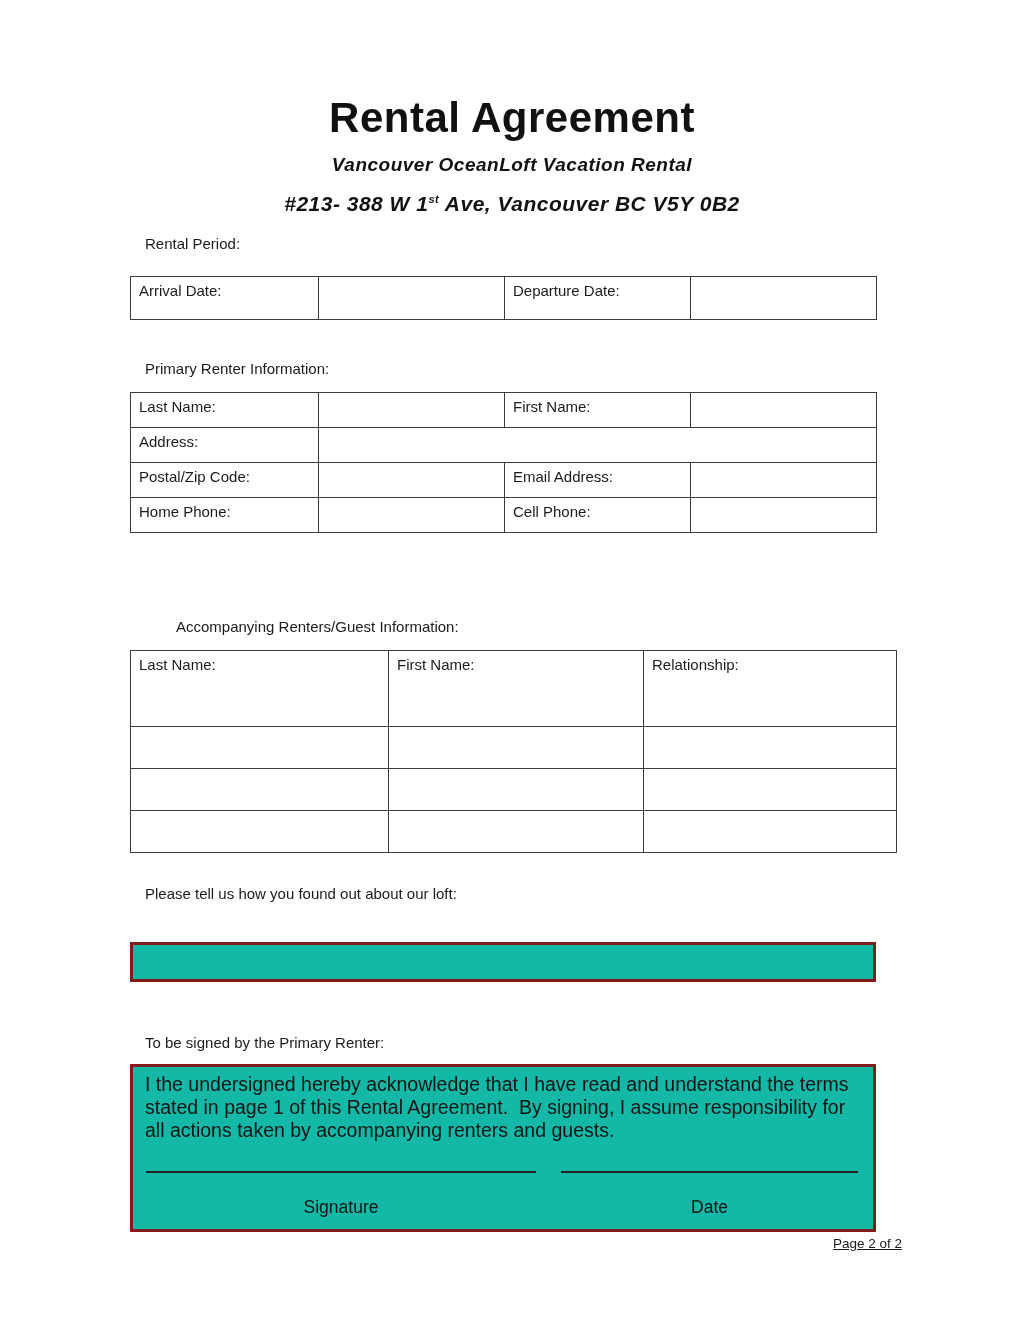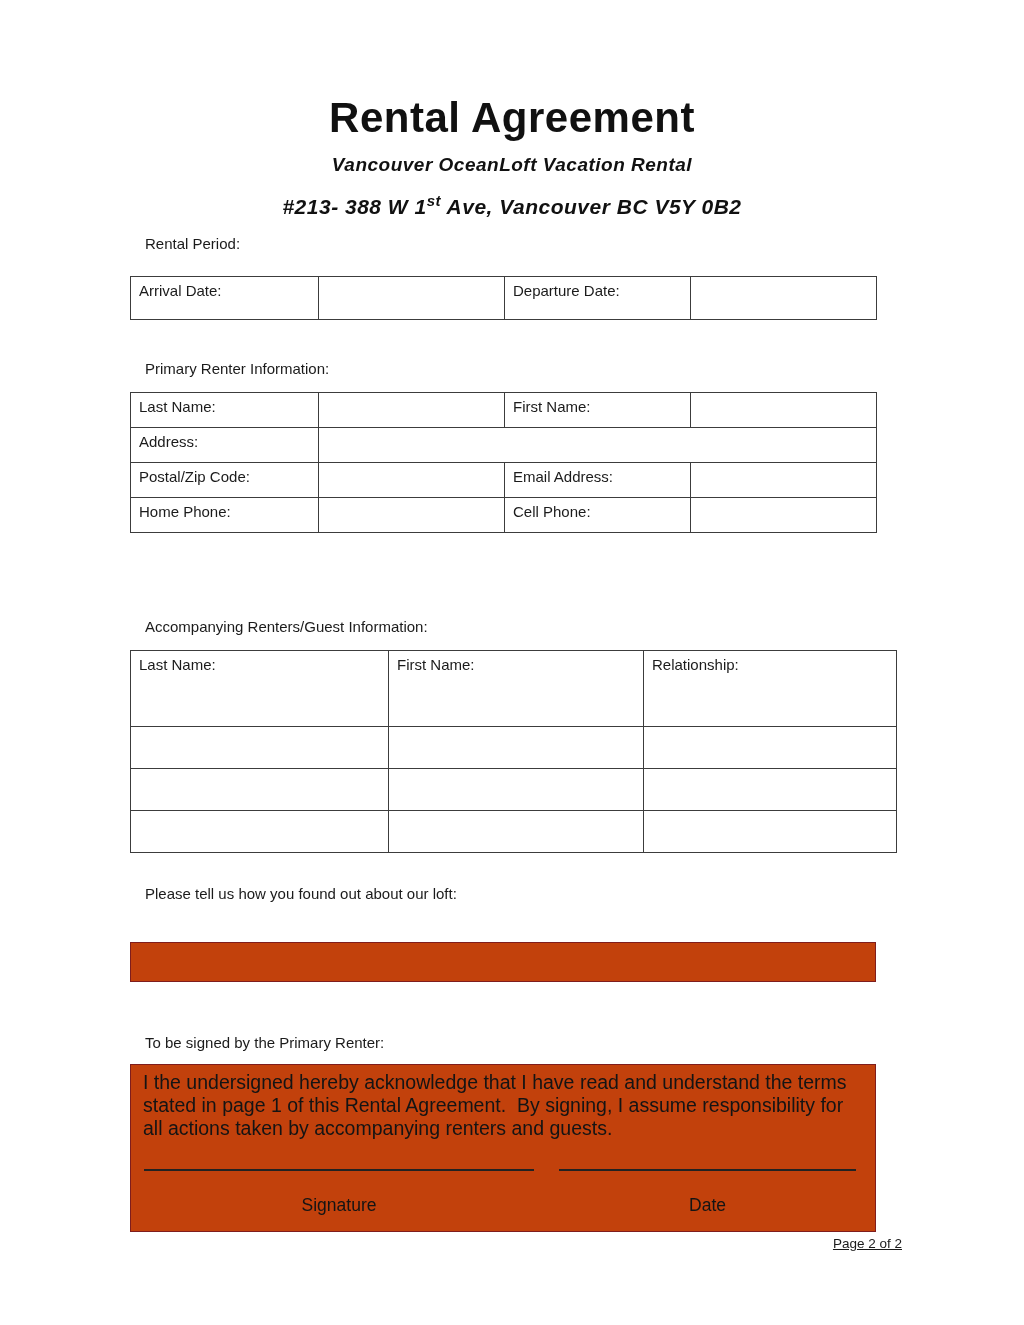--- a/index.html
+++ b/index.html
@@ -38,43 +38,43 @@
   .doc-address {
     position: absolute;
     top: 192px; left: 0; width: 100%;
     text-align: center;
     font-size: 21px;
     font-weight: bold;
     font-style: italic;
     letter-spacing: 0.5px;
     color: #111;
   }
-  .doc-address sup { font-size: 15px; }
+  .doc-address sup { font-size: 11px; }
   .section-label {
     position: absolute;
     left: 145px;
     font-size: 15px;
     color: #1b1b1b;
   }
   table.frm {
     position: absolute;
     border-collapse: collapse;
     table-layout: fixed;
   }
   table.frm td {
     border: 1px solid #3c3c3c;
     vertical-align: top;
     padding: 5px 8px;
     font-size: 15px;
     color: #1b1b1b;
   }
   .box {
     position: absolute;
-    border: 1px solid #7f1d1d;
-    background: #c2410c;
+    border: 3px solid #7f1d1d;
+    background: #14b8a6;
   }
   .ack-text {
     position: absolute;
     top: 6px; left: 12px; right: 10px;
     font-size: 19.5px;
     line-height: 1.18;
     white-space: pre-wrap;
     color: #141414;
   }
   .sig-line {
@@ -153,21 +153,21 @@
     </tr>
     <tr style="height:35px;">
       <td>Home Phone:</td>
       <td></td>
       <td>Cell Phone:</td>
       <td></td>
     </tr>
   </tbody>
     </table>
 
-  <div class="section-label" style="top:618px;">Accompanying Renters/Guest Information:</div>
+  <div class="section-label" style="top:618px;margin-left:31px;">Accompanying Renters/Guest Information:</div>
 
   <table class="frm" style="top:650px; left:130px; width:766px;">
     <colgroup>
       <col style="width:258px">
         <col style="width:255px">
         <col style="width:253px">
     </colgroup>
     <tbody>
         <tr style="height:76px;">
       <td>Last Name:</td>

